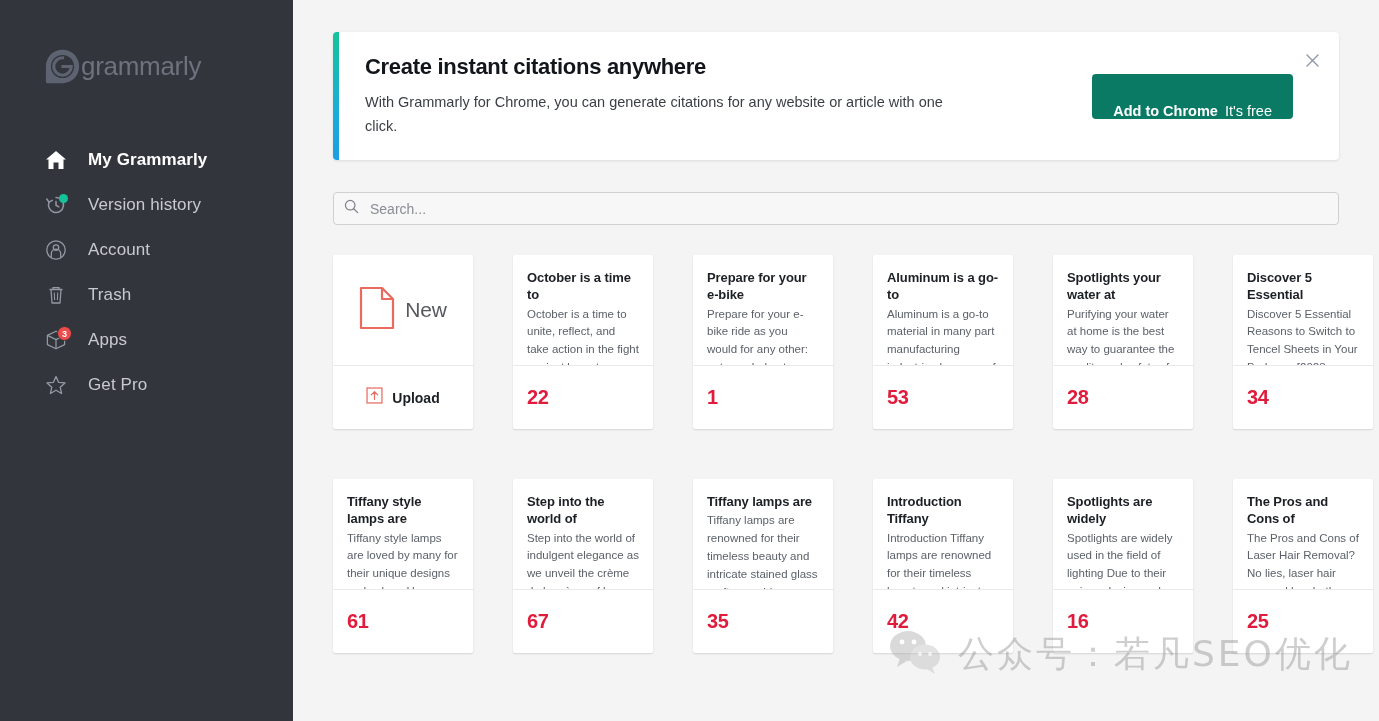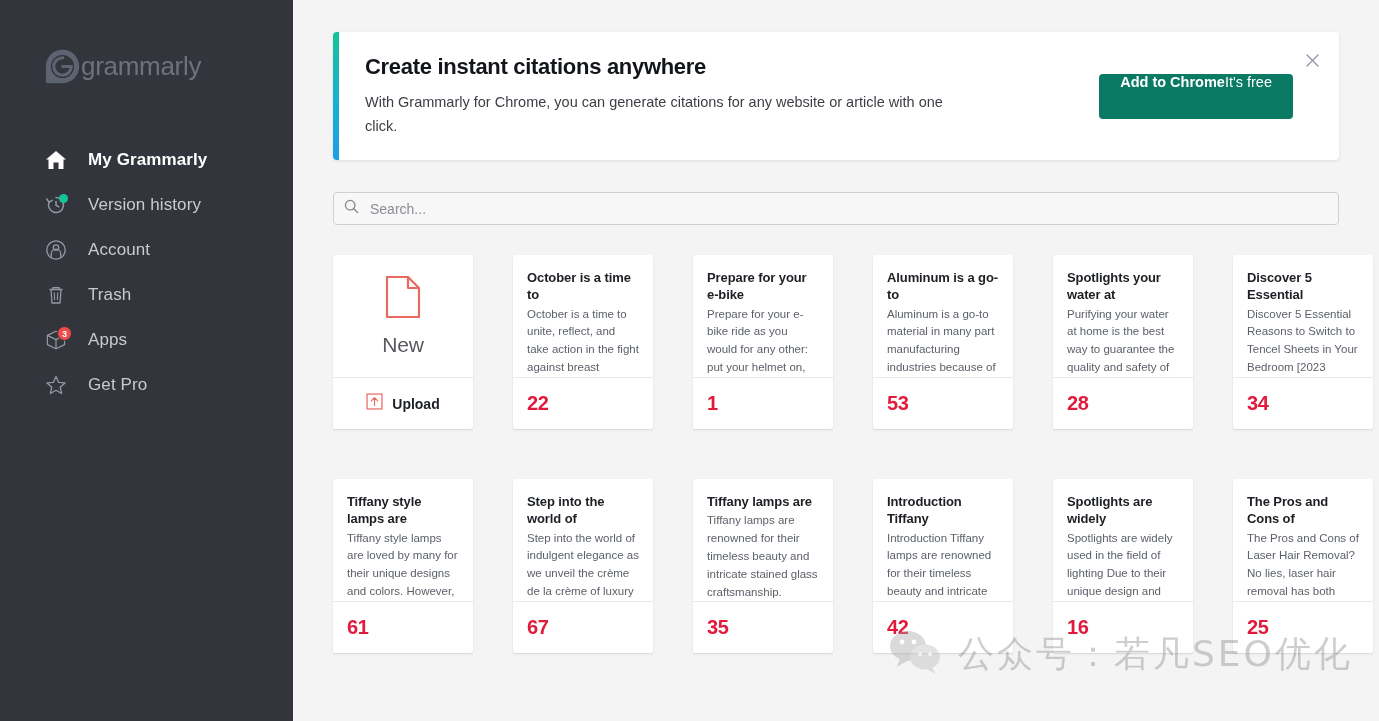--- a/index.html
+++ b/index.html
@@ -131,22 +131,22 @@
   .cta-button {
     background: #0a7a65;
     color: #fff;
     border: none;
     border-radius: 4px;
     height: 45px;
     padding: 0 21px;
     font-size: 14.5px;
     cursor: pointer;
     display: flex;
-    align-items: flex-start;
-    gap: 0;
+    align-items: flex-end;
+    gap: 7px;
     font-family: inherit;
   }
   .cta-strong { font-weight: 700; }
   .cta-light { font-weight: 400; }
   .banner-close {
     position: absolute;
     top: 17px; right: 16px;
     width: 22px; height: 22px;
     cursor: pointer;
     display: flex;
@@ -212,37 +212,37 @@
     letter-spacing: -0.1px;
     margin-bottom: 2px;
   }
   .card-snippet {
     font-size: 11.5px;
     color: #5c6169;
     line-height: 1.55;
   }
   .card-footer {
     border-top: 1px solid #e9e9ea;
-    height: 52px;
+    height: 64px;
     display: flex;
     align-items: center;
     padding-left: 14px;
   }
   .card-score {
     font-size: 20px;
     font-weight: 700;
     color: #e01b3c;
     letter-spacing: -0.3px;
   }
 
   
   .card-new .new-body {
     flex: 1;
     display: flex;
-    flex-direction: column;
+    flex-direction: row;
     align-items: center;
     justify-content: center;
     gap: 10px;
   }
   .new-label {
     font-size: 21px;
     color: #57595e;
     letter-spacing: -0.2px;
   }
   .card-new .card-footer {

